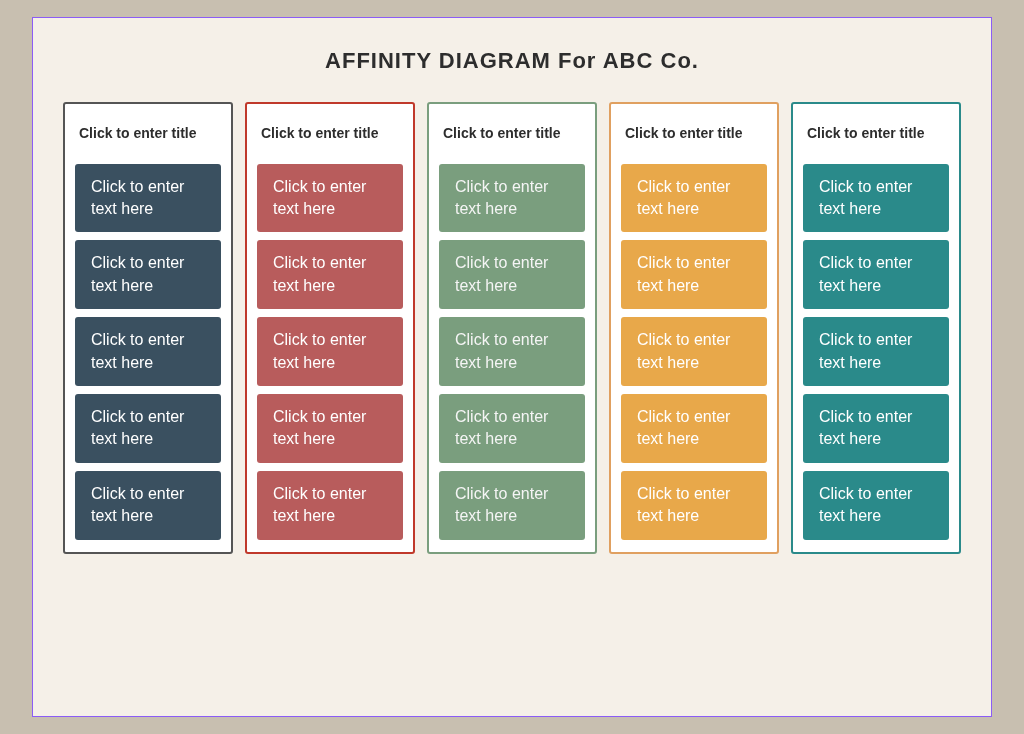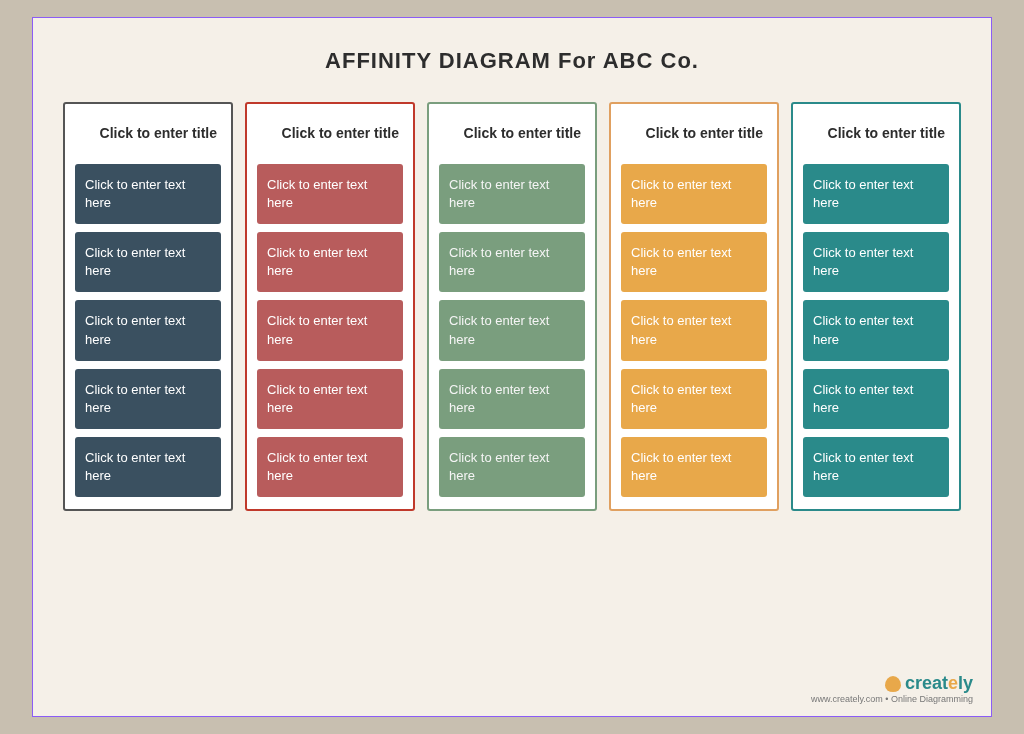--- a/index.html
+++ b/index.html
@@ -43,31 +43,31 @@
       flex-direction: column;
       gap: 8px;
     }
     .col-1 { border-color: #555; }
     .col-2 { border-color: #c0392b; }
     .col-3 { border-color: #7a9e7e; }
     .col-4 { border-color: #e0a060; }
     .col-5 { border-color: #2a8a8a; }
 
     .col-title {
-      text-align: right;
+      text-align: left;
       font-weight: bold;
       font-size: 14px;
       color: #2d2d2d;
       padding: 8px 4px 12px 4px;
       line-height: 1.4;
     }
     .card {
       border-radius: 3px;
-      padding: 12px 10px;
-      font-size: 13px;
+      padding: 12px 16px;
+      font-size: 16px;
       color: #fff;
       cursor: pointer;
       min-height: 48px;
       display: flex;
       align-items: center;
       line-height: 1.4;
     }
     
     .col-1 .card { background-color: #3a5060; }
     
@@ -145,20 +145,13 @@
       <div class="column col-5">
         <div class="col-title">Click to enter title</div>
         <div class="card">Click to enter text here</div>
         <div class="card">Click to enter text here</div>
         <div class="card">Click to enter text here</div>
         <div class="card">Click to enter text here</div>
         <div class="card">Click to enter text here</div>
       </div>
     </div>
 
-  <div class="branding">
-    <div style="display:flex;align-items:center;gap:4px;">
-      <span style="display:inline-block;width:16px;height:16px;background:#e8a84a;border-radius:50% 50% 50% 50% / 60% 60% 40% 40%;position:relative;"></span>
-      <span class="branding-name">creat<span>e</span>ly</span>
-    </div>
-    <span class="branding-url">www.creately.com • Online Diagramming</span>
-  </div>
 </div>
 
 </body></html>

